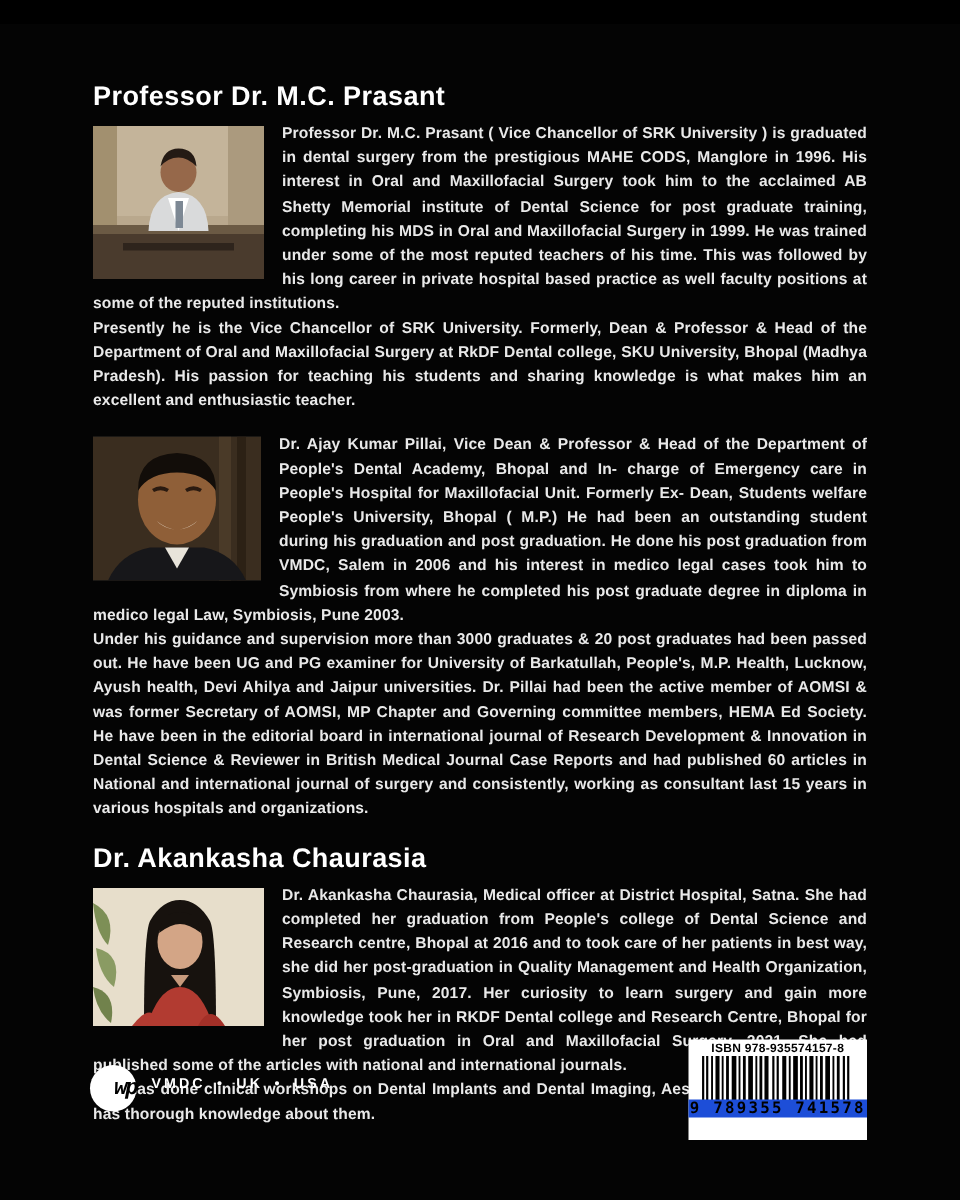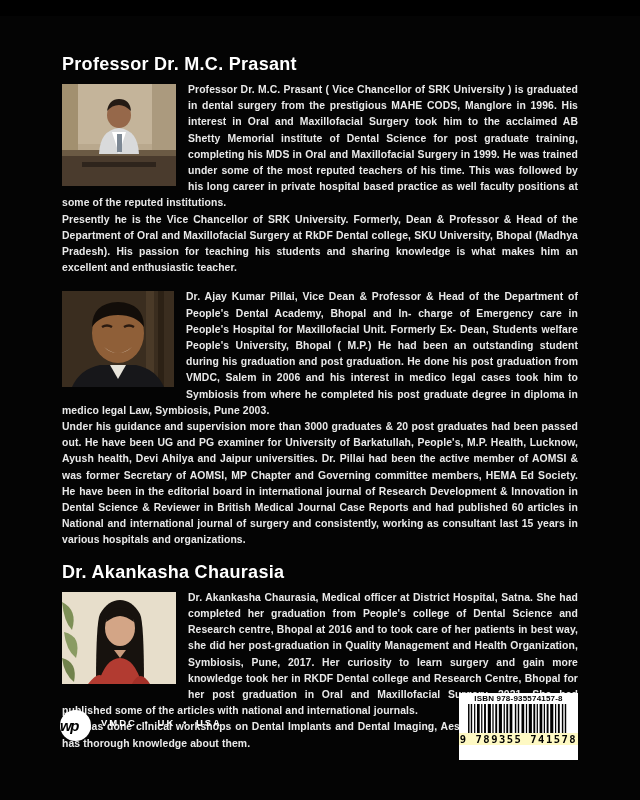--- a/index.html
+++ b/index.html
@@ -55,22 +55,22 @@
     align-items: flex-start;
   }
   .logo-circle {
     width: 31px;
     height: 31px;
     border-radius: 50%;
     background: #ffffff;
     color: #000;
     display: flex;
     align-items: center;
-    justify-content: flex-start;
-    font-family: Liberation Sans, sans-serif;
+    justify-content: flex-end;
+    font-family: Liberation Mono, monospace;
     font-style: italic;
     font-weight: 700;
     font-size: 15px;
     letter-spacing: -1.5px;
     margin-right: 7px;
   }
   .logo-right { padding-top: 1px; }
   .brand-line {
     color: #fff;
     font-size: 17.5px;
@@ -125,21 +125,21 @@
     font-size: 10.5px;
     font-weight: 700;
     letter-spacing: 1.5px;
     line-height: 12px;
     margin-top: -11px;
     background: transparent;
     white-space: nowrap;
   }
   .digits-bg {
     display: inline-block;
-    background: #fef9c3;
+    background: #1d4ed8;
     padding: 0 1px;
   }
 </style>
 </head>
 <body>
 
 <div class="cover">
   <div class="content">
 
     <section class="author">

